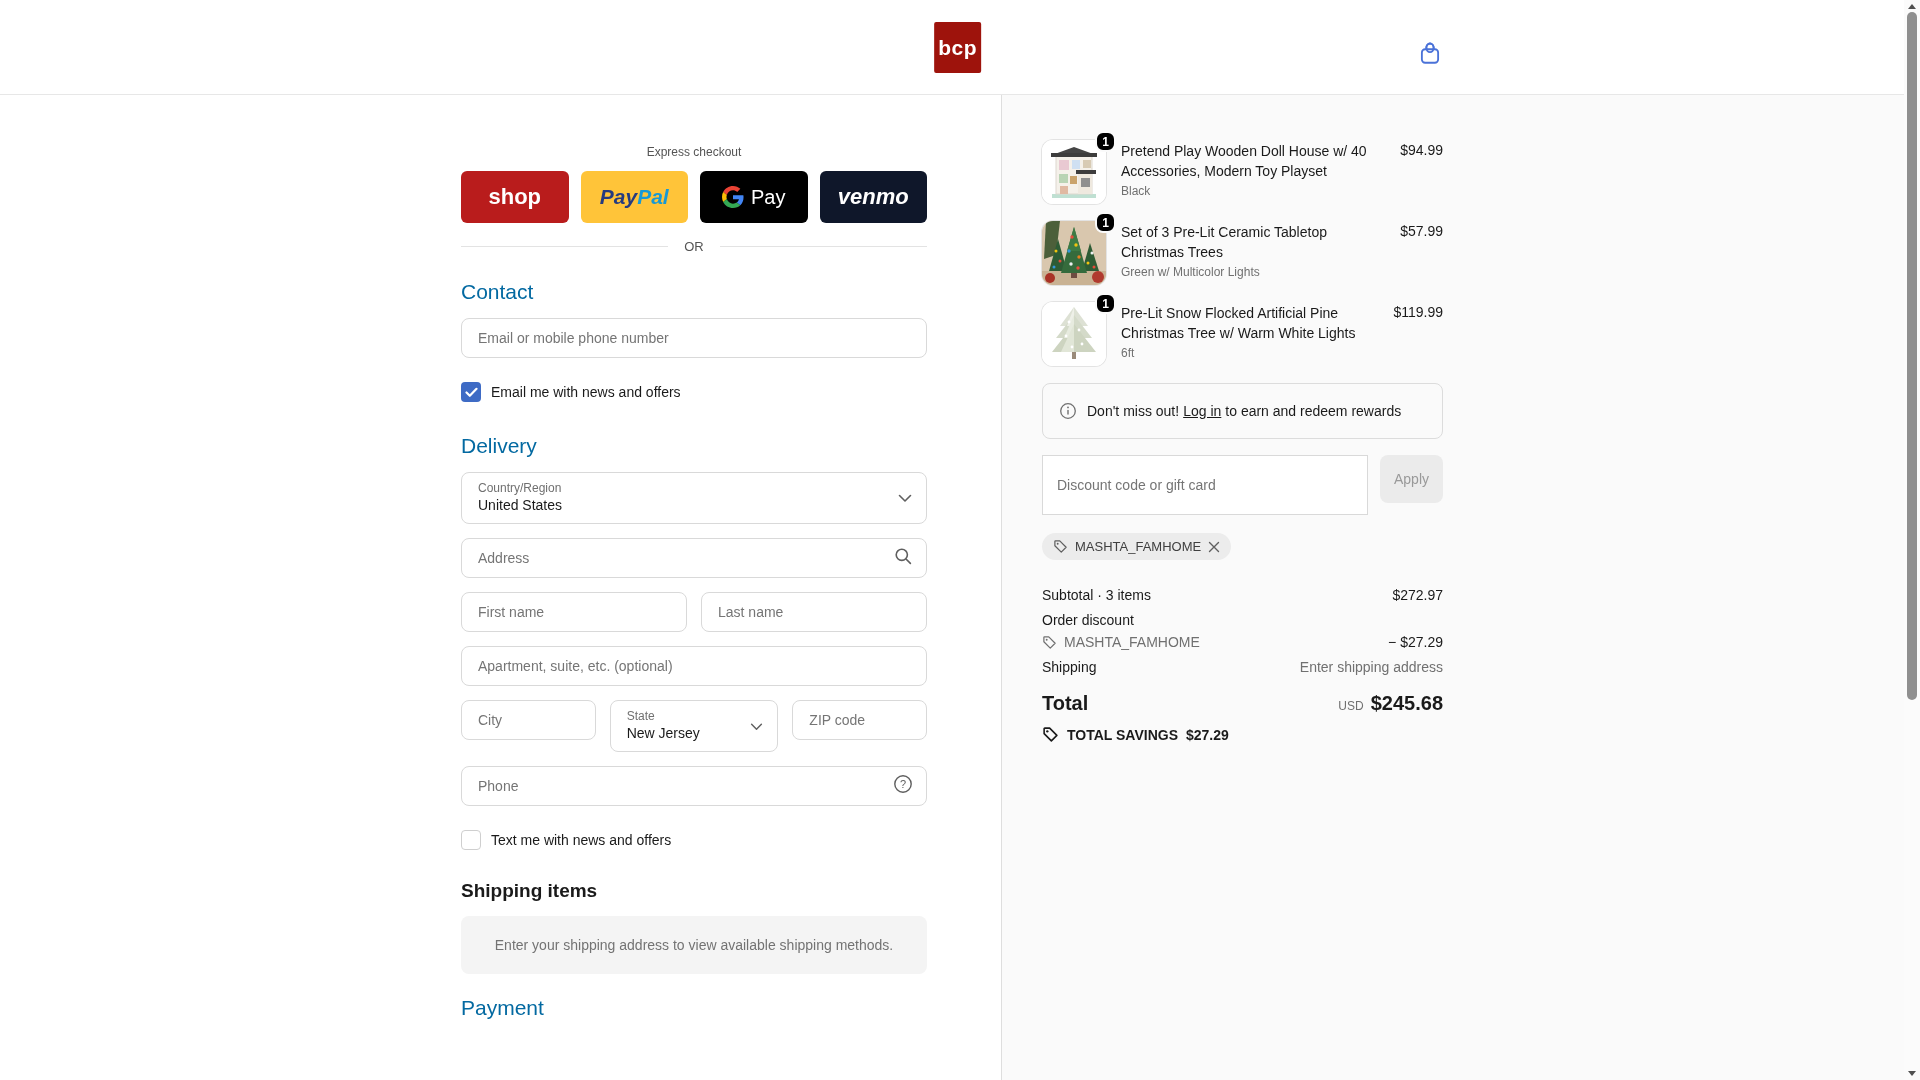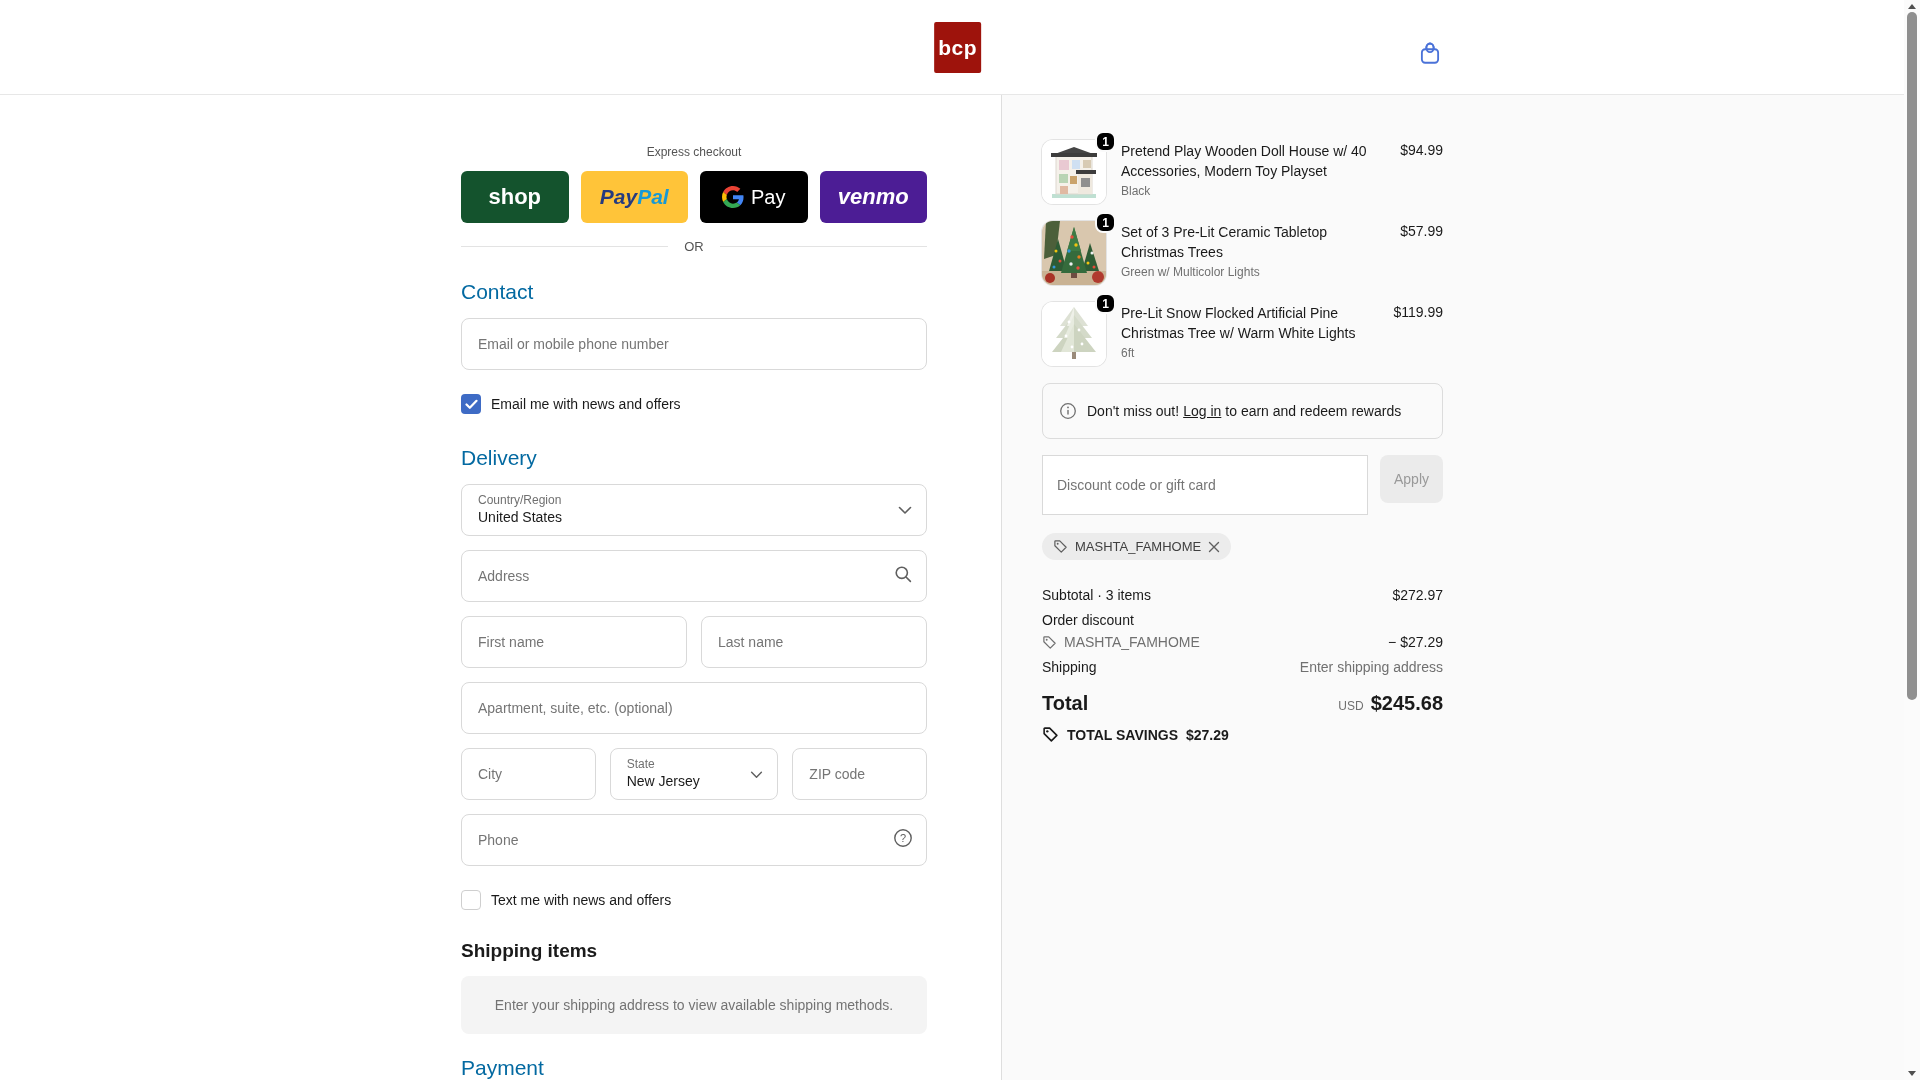--- a/index.html
+++ b/index.html
@@ -18,33 +18,33 @@
   .body-wrap { display:flex; height:985px; }
   .main-pane { width:1002px; background:#fff; border-right:1px solid #dedede; }
   .side-pane { flex:1; background:#fafafa; }
 
   
   .col { width:466px; margin-left:461px; padding-top:50px; }
   .express-label { text-align:center; font-size:12px; color:#545454; margin-bottom:12px; }
   .express-row { display:flex; gap:12px; margin-bottom:16px; }
   .xbtn { flex:1; height:52px; border:none; border-radius:6px; display:flex; align-items:center;
           justify-content:center; cursor:pointer; }
-  .xbtn-shop { background:#14532d; color:#fff; font-size:22px; font-weight:700; }
+  .xbtn-shop { background:#b91c1c; color:#fff; font-size:22px; font-weight:700; }
   .xbtn-paypal { background:#ffc439; font-style:italic; font-size:21px; font-weight:800; }
   .xbtn-paypal .pp1 { color:#253b80; } .xbtn-paypal .pp2 { color:#1799d6; }
   .xbtn-gpay { background:#000; color:#fff; font-size:20px; gap:7px; }
-  .xbtn-venmo { background:#4c1d95; color:#fff; font-style:italic; font-size:22px; font-weight:800; }
+  .xbtn-venmo { background:#0f172a; color:#fff; font-style:italic; font-size:22px; font-weight:800; }
   .or-row { display:flex; align-items:center; margin-bottom:14px; }
   .or-row .line { flex:1; height:1px; background:#e3e3e3; }
   .or-row .or-text { margin:0 16px; font-size:13px; color:#545454; }
 
   h2.sec { font-size:21px; font-weight:400; color:#0369a1; }
   .contact-head { margin-top:26px; margin-bottom:14px; }
   .field { position:relative; width:100%; }
-  .field input { width:100%; height:52px; border:1px solid #d9d9d9; border-radius:8px; background:#fff;
+  .field input { width:100%; height:40px; border:1px solid #d9d9d9; border-radius:8px; background:#fff;
                  padding:0 16px; font-size:14px; color:#1a1a1a; font-family:inherit; outline:none; }
   .field input::placeholder { color:#757575; }
   .frow { display:flex; gap:14px; margin-top:14px; }
   .frow > * { flex:1; }
   .cb-row { display:flex; align-items:center; gap:10px; margin-top:24px; }
   .cb { width:20px; height:20px; border-radius:4px; flex:0 0 auto; cursor:pointer; }
   .cb.checked { background:#3e6bc5; display:flex; align-items:center; justify-content:center; }
   .cb.unchecked { background:#fff; border:1.5px solid #cfcfcf; }
   .cb-label { font-size:14px; color:#1a1a1a; }
 

